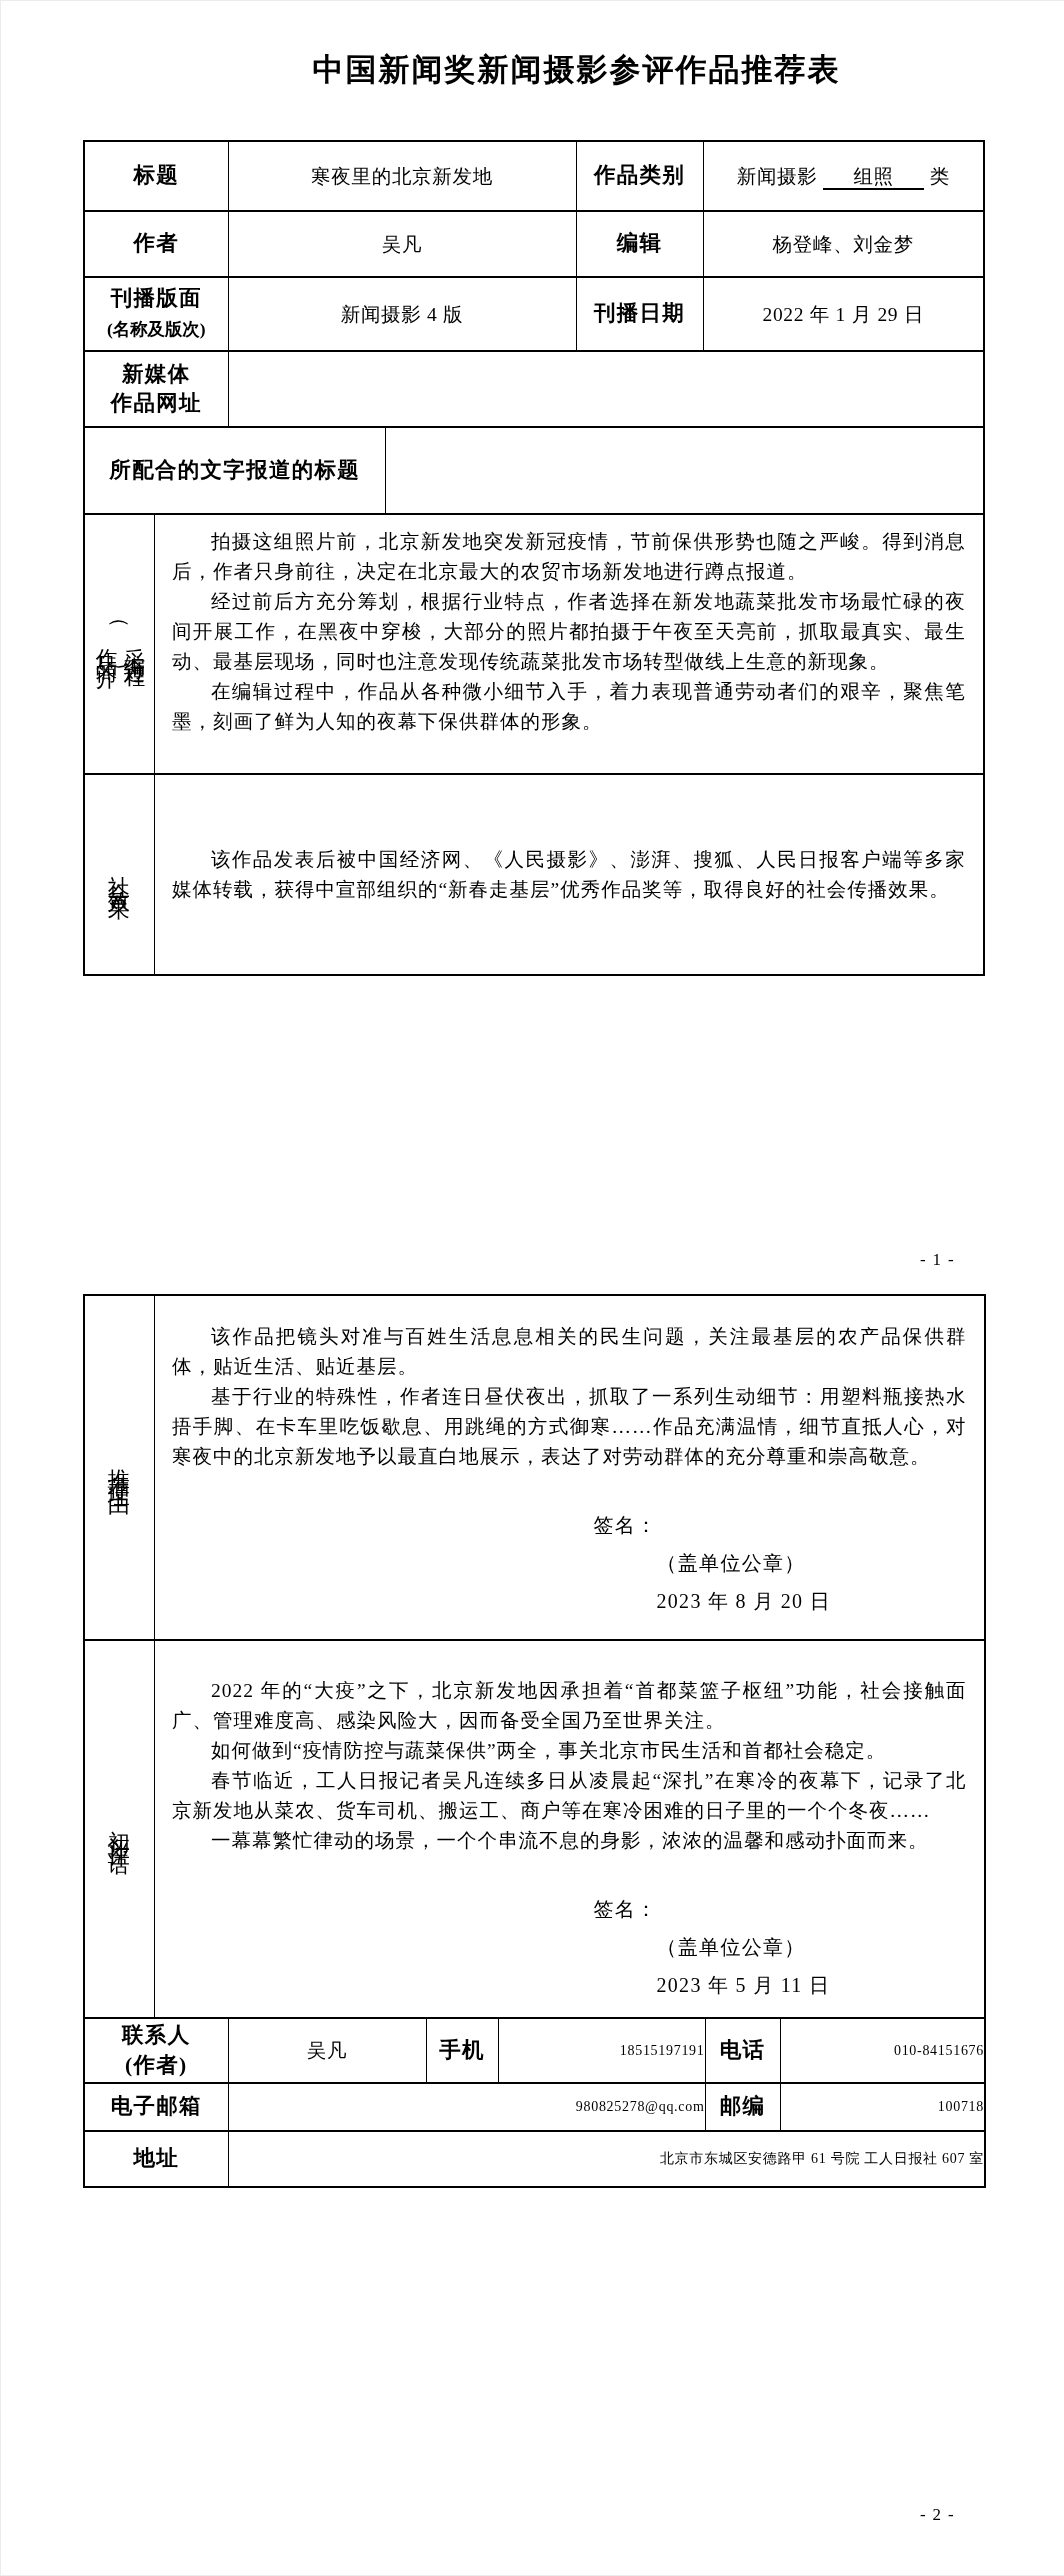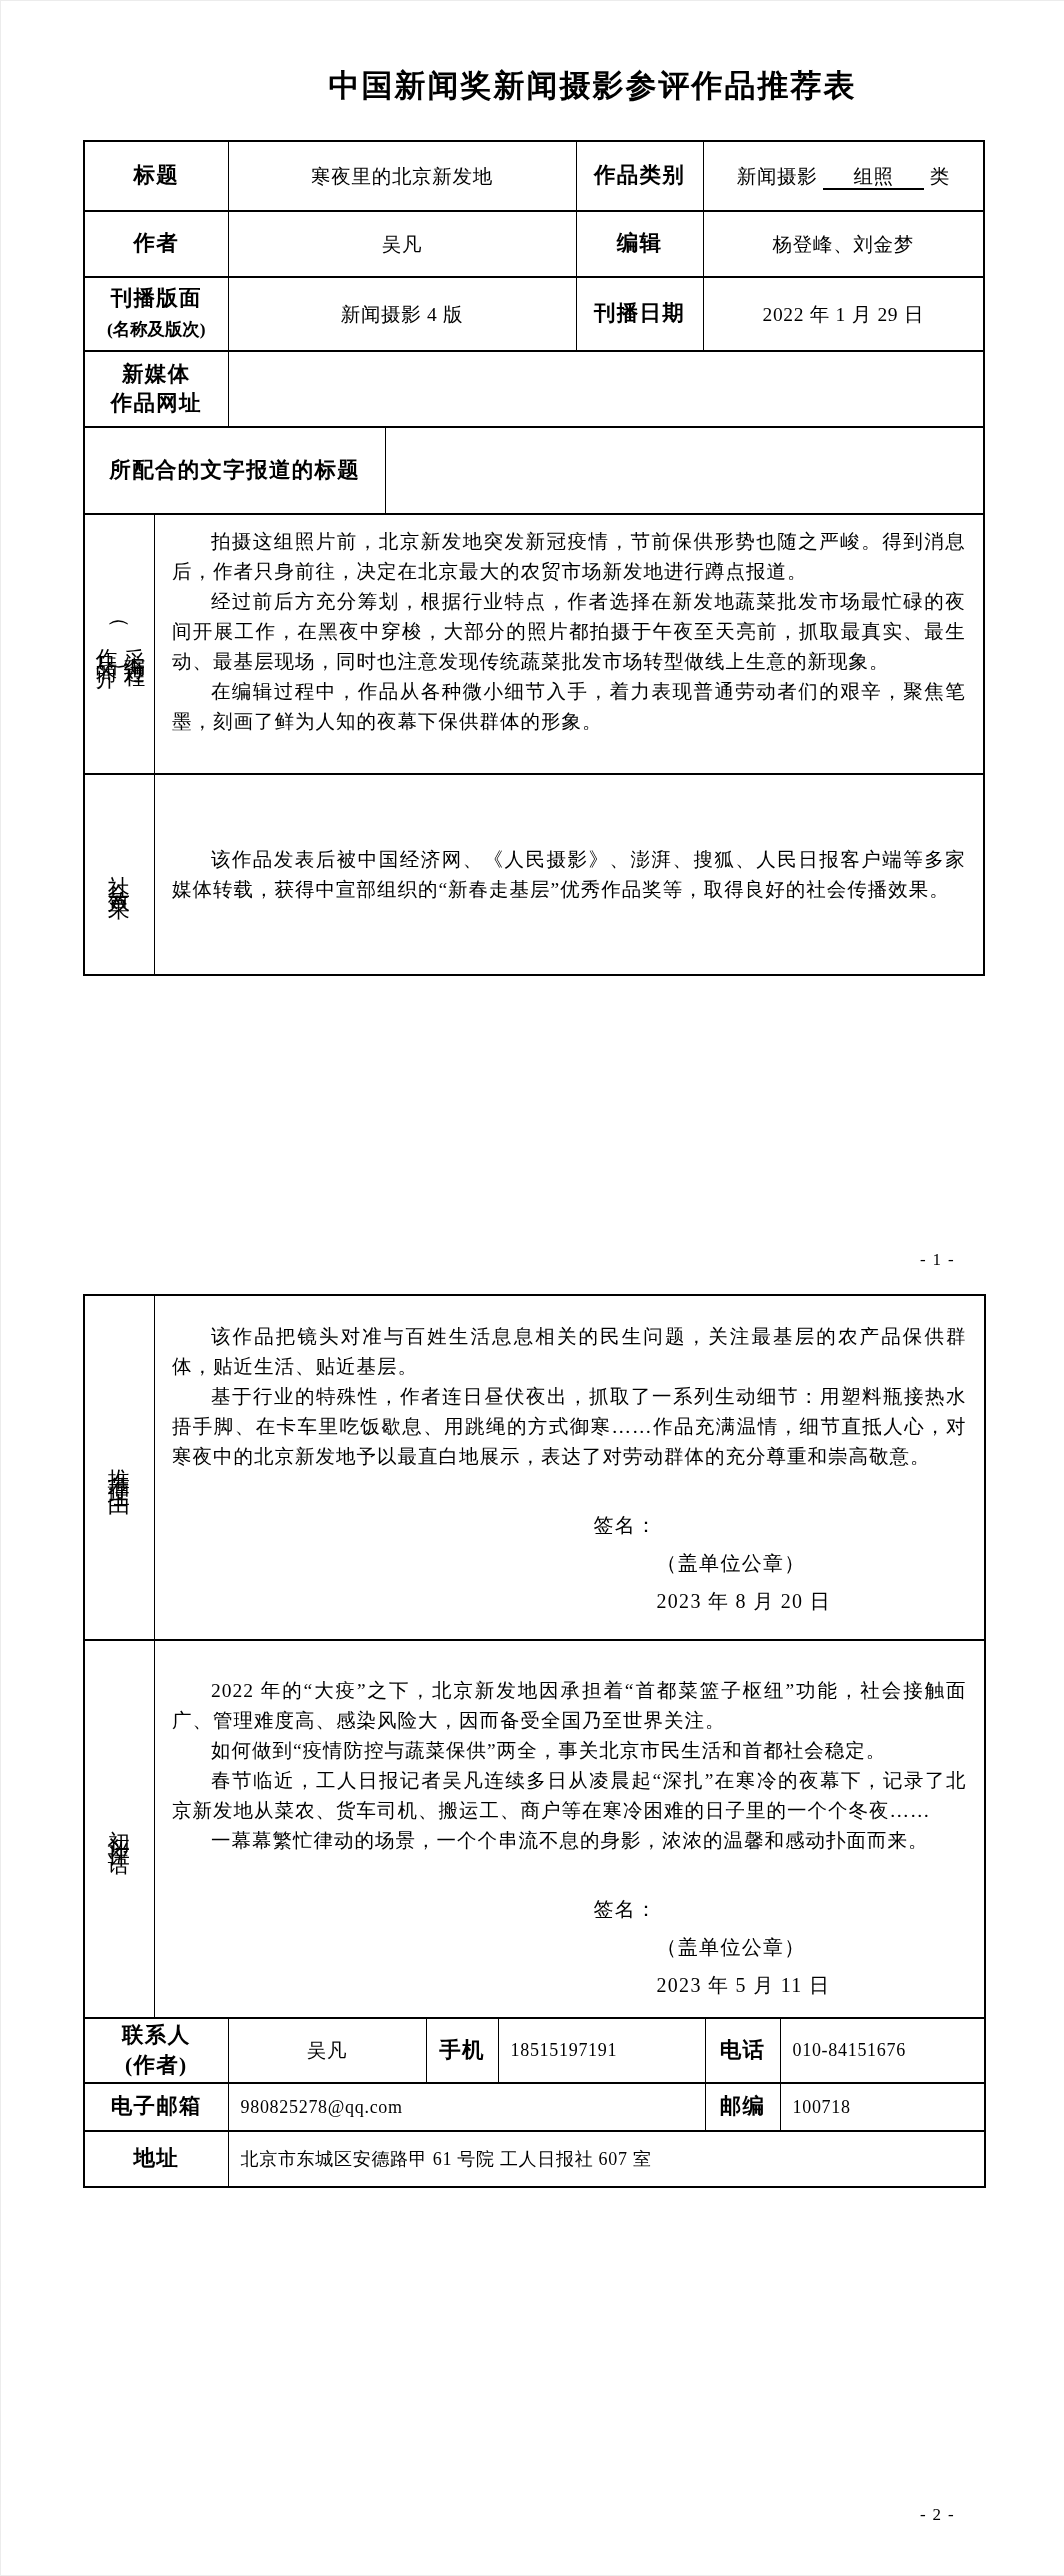--- a/index.html
+++ b/index.html
@@ -6,39 +6,39 @@
   body{
     width:1065px;height:2576px;
     background:#ffffff;
     border:1.3px solid #ececec;box-sizing:border-box;
     font-family:"Liberation Serif","DejaVu Serif",serif;
     color:#000;position:relative;overflow:hidden;
   }
   .doc-title{
     position:absolute;top:51px;left:125px;width:901px;
     text-align:center;font-size:31px;font-weight:bold;
-    letter-spacing:2px;line-height:36px;margin:16px;
+    letter-spacing:2px;line-height:36px;margin:0;
   }
   table.form{
     position:absolute;left:82px;
     border-collapse:collapse;table-layout:fixed;
     border:2px solid #000;
   }
   #table1{top:139px;width:901px;}
   #table2{top:1293px;width:901px;}
   td,th{
     border-left:1.3px solid #000;border-right:1.3px solid #000;
     border-top:2px solid #000;border-bottom:2px solid #000;
     padding:0;vertical-align:middle;font-weight:normal;
     overflow:hidden;
   }
   .lbl{font-weight:bold;font-size:21.5px;text-align:center;letter-spacing:1.3px;line-height:29.5px;}
   .lbl .sub{font-size:17.4px;letter-spacing:0;}
   .val{font-size:19.5px;text-align:center;letter-spacing:0.7px;}
-  .val-left{font-size:18px;text-align:left;padding-left:12px;letter-spacing:0.7px;}
+  .val-left{font-size:14px;text-align:right;padding-left:24px;letter-spacing:0.7px;}
   .content{vertical-align:top;text-align:justify;}
   .content p{
     margin:0;padding:0 17.4px;text-indent:2em;
     font-size:19.5px;line-height:30px;letter-spacing:1px;text-align:justify;
   }
   .pad-sm{padding-top:12px;}
   .pad-md{padding-top:25.5px;}
   .pad-lg{padding-top:35px;}
   .center-v{vertical-align:middle;}
   .u-seg{

